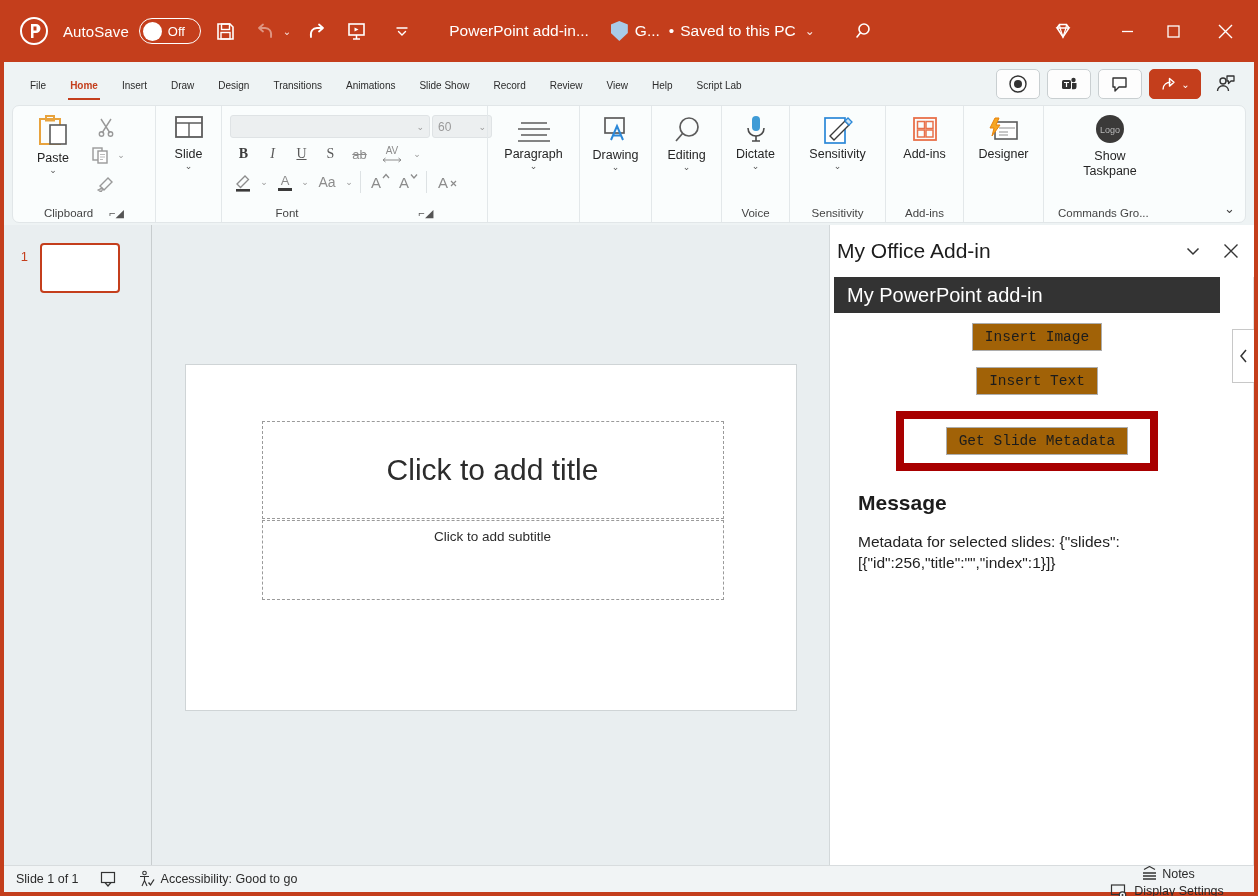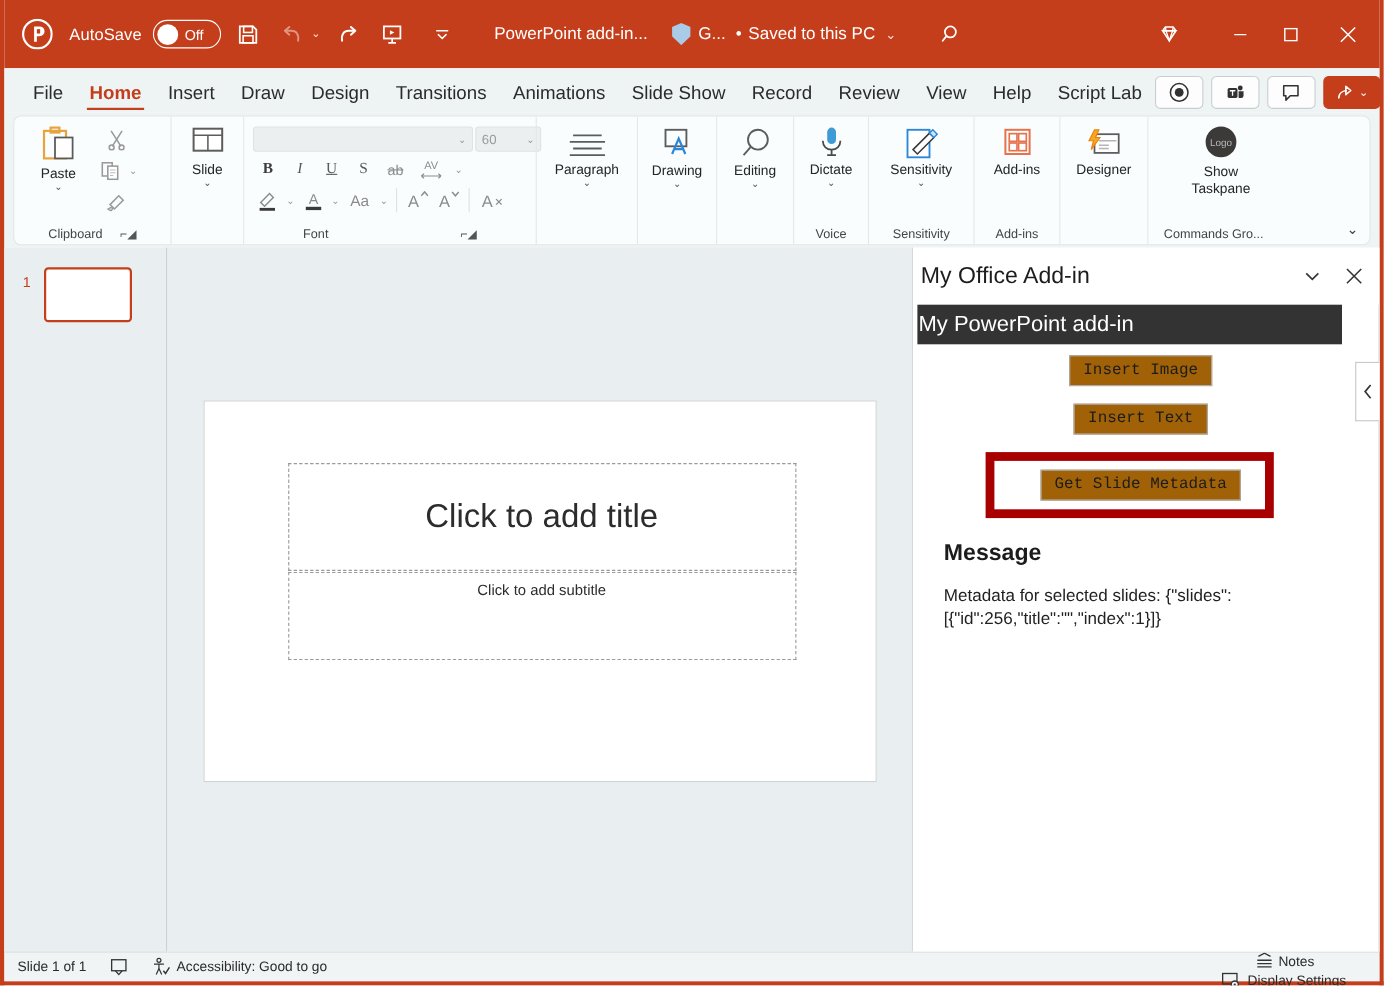--- a/index.html
+++ b/index.html
@@ -66,21 +66,21 @@
   .gem { margin-right: 30px; }
 
   
   .ribbon-tabs {
     height: 40px; flex: 0 0 40px;
     background: #eef3f4;
     display: flex; align-items: flex-end;
     position: relative;
   }
   .tab {
-    font-size: 17px; color: #2b2b2b;
+    font-size: 10px; color: #2b2b2b;
     padding: 0 12px; height: 34px;
     display:flex; align-items:center; position: relative;
     white-space: nowrap;
   }
   .tab:first-child { margin-left: 14px; }
   .tab.active { color: #c43e1c; font-weight: bold; }
   .tab.active::after {
     content: ""; position: absolute; left: 10px; right: 10px; bottom: 2px;
     height: 2.5px; background: #c43e1c;
   }
@@ -215,21 +215,21 @@
     position: relative;
     margin: 0 0 0 4px;
     flex: 1;
     border-right: 1px solid #e2e2e2;
     display:flex; flex-direction:column;
     min-height: 0;
   }
   .tp-banner {
     background: #333333; color:#fff;
     height: 36px; display:flex; align-items:center;
-    padding-left: 1px; font-size: 20px; font-weight: 300;
+    padding-left: 13px; font-size: 20px; font-weight: 300;
     width: 386px;
   }
   .tp-content { padding-top: 10px; width: 386px; }
   .tp-btnrow { display:flex; justify-content:center; margin-bottom: 16px;}
   .addin-btn {
     background: #a16207; border: 1px solid #adadad;
     font-size: 14.5px; color:#1c1c1c; padding: 5px 12px;
     font-family: Liberation Mono, monospace;
     margin-left: 20px;
   }

